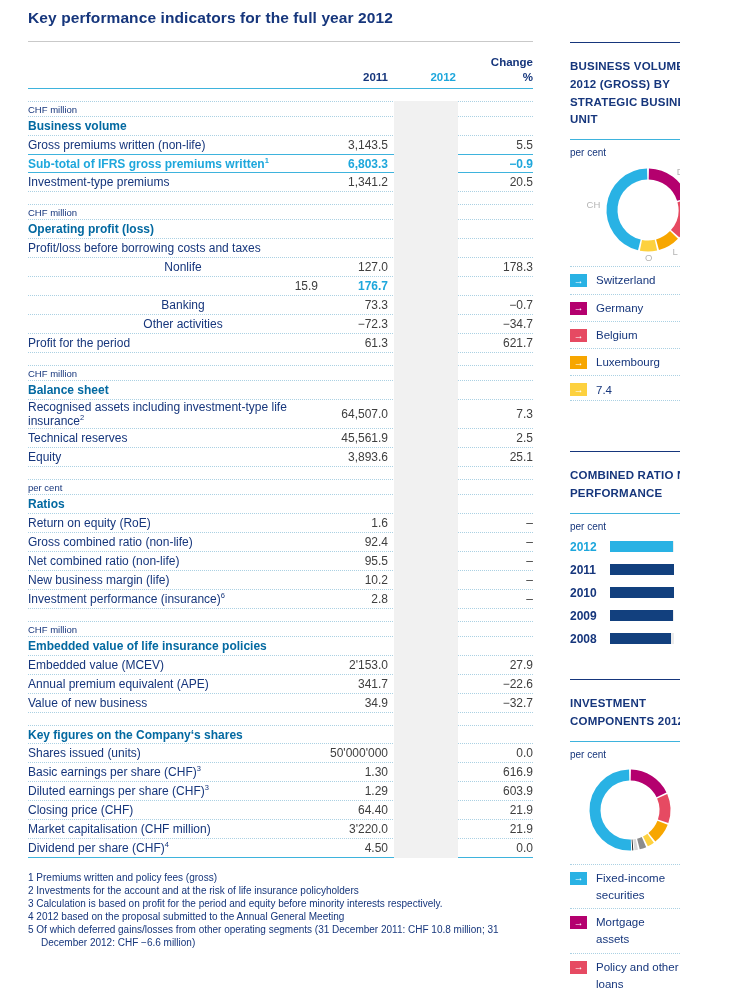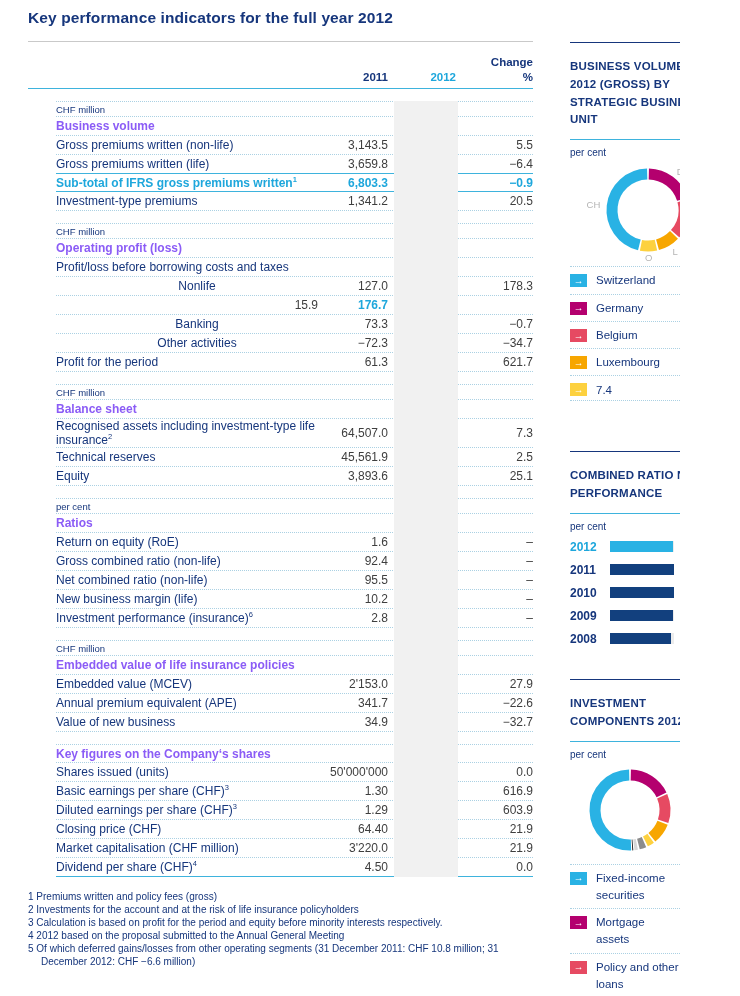--- a/index.html
+++ b/index.html
@@ -12,26 +12,26 @@
   .top-rule { height:1px; background:#c9c9c9; }
 
   .thead { display:grid; grid-template-columns:1fr 70px 68px 77px; align-items:end;
            padding:6px 0 4px; border-bottom:1px solid #3eb3dd; min-height:47px; }
   .thead .hc { text-align:right; font-size:11.5px; font-weight:bold; color:#16367c; line-height:1.25; }
   .thead .h2012 { color:#1ea7dc; }
 
   #table-body { position:relative; }
   .band { position:absolute; left:366px; top:0; bottom:0; width:64px; background:#f1f1f1; }
 
-  .section { margin-top:12px;margin-left:28px; }
+  .section { margin-top:12px; }
   .section:first-child { margin-top:0; }
   .unit-row { font-size:9.5px; color:#16367c; min-height:16px; display:flex; align-items:center;
               border-top:1px dotted #abd1e3; border-bottom:1px dotted #abd1e3; }
   .section:first-child .unit-row { border-top:none; }
-  .sec-title { font-weight:bold; color:#8b5cf6; font-size:12px; min-height:19px; display:flex;
+  .sec-title { font-weight:bold; color:#0369a1; font-size:12px; min-height:19px; display:flex;
                align-items:center; border-bottom:1px dotted #abd1e3; }
   .sec-title.topline { border-top:1px dotted #abd1e3; }
 
   .row { display:grid; grid-template-columns:1fr 70px 68px 77px; align-items:center;
          min-height:19px; border-bottom:1px dotted #abd1e3; font-size:12px; }
   .row .cl { color:#16367c; }
   .row .cv { text-align:right; color:#3e3e3e; }
   .row .cv.v2012 { color:#1ea7dc; font-weight:bold; }
   .row.ind .cl { padding-left:20px;text-align:center; }
   .row.hl { border-top:1px solid #3eb3dd; border-bottom:1px solid #3eb3dd; margin-top:-1px; }
@@ -92,26 +92,20 @@
     <div id="table-body">
       <div class="band"></div>
     <div class="section">
           <div class="unit-row">CHF million</div>
           <div class="sec-title">Business volume</div>
           <div class="row">
             <div class="cl">Gross premiums written (non-life)</div>
             <div class="cv v2011">3,143.5</div>
             <div class="cv v2012">3,317.7</div>
             <div class="cv chg">5.5</div>
-          </div>
-          <div class="row">
-            <div class="cl">Gross premiums written (life)</div>
-            <div class="cv v2011">3,659.8</div>
-            <div class="cv v2012">3,424.0</div>
-            <div class="cv chg">−6.4</div>
           </div>
           <div class="row hl">
             <div class="cl">Sub-total of IFRS gross premiums written<sup>1</sup></div>
             <div class="cv v2011">6,803.3</div>
             <div class="cv v2012">6,741.7</div>
             <div class="cv chg">−0.9</div>
           </div>
           <div class="row">
             <div class="cl">Investment-type premiums</div>
             <div class="cv v2011">1,341.2</div>

